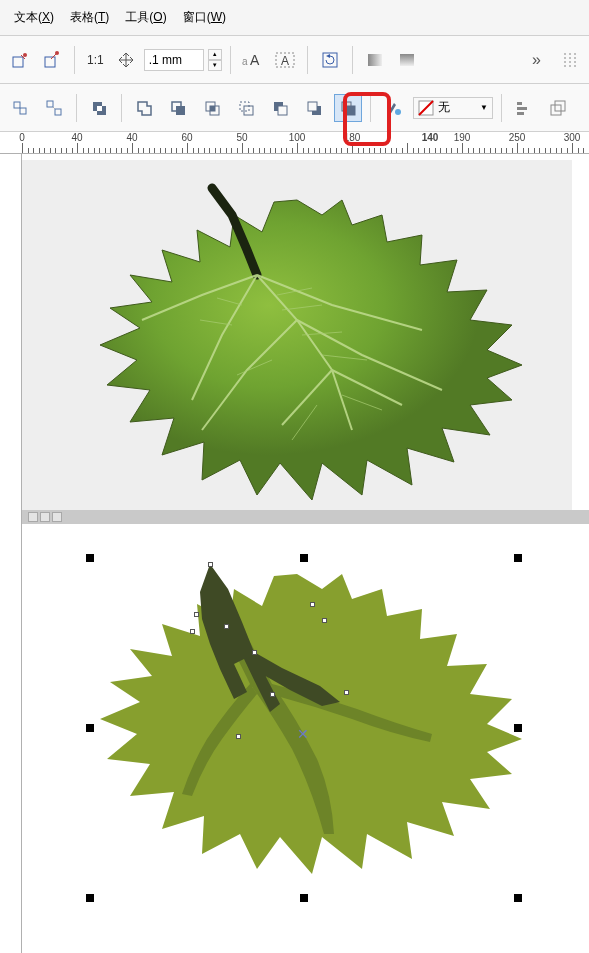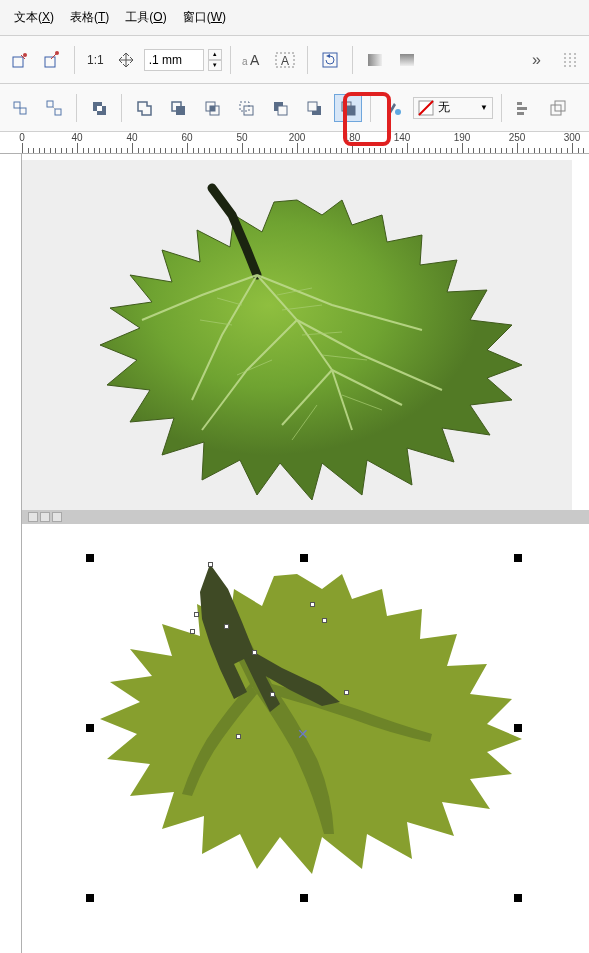--- a/index.html
+++ b/index.html
@@ -288,21 +288,21 @@
     <div class="tick minor" style="left: 247.5px;"></div>
     <div class="tick minor" style="left: 253px;"></div>
     <div class="tick minor" style="left: 258.5px;"></div>
     <div class="tick minor" style="left: 264px;"></div>
     <div class="tick minor" style="left: 269.5px;"></div>
     <div class="tick minor" style="left: 275px;"></div>
     <div class="tick minor" style="left: 280.5px;"></div>
     <div class="tick minor" style="left: 286px;"></div>
     <div class="tick minor" style="left: 291.5px;"></div>
     <div class="tick major" style="left: 297px;"></div>
-    <div class="tlabel" style="left: 297px;">200</div>
+    <div class="tlabel" style="left: 297px;">100</div>
     <div class="tick minor" style="left: 302.5px;"></div>
     <div class="tick minor" style="left: 308px;"></div>
     <div class="tick minor" style="left: 313.5px;"></div>
     <div class="tick minor" style="left: 319px;"></div>
     <div class="tick minor" style="left: 324.5px;"></div>
     <div class="tick minor" style="left: 330px;"></div>
     <div class="tick minor" style="left: 335.5px;"></div>
     <div class="tick minor" style="left: 341px;"></div>
     <div class="tick minor" style="left: 346.5px;"></div>
     <div class="tick major" style="left: 352px;"></div>
@@ -310,21 +310,21 @@
     <div class="tick minor" style="left: 357.5px;"></div>
     <div class="tick minor" style="left: 363px;"></div>
     <div class="tick minor" style="left: 368.5px;"></div>
     <div class="tick minor" style="left: 374px;"></div>
     <div class="tick minor" style="left: 379.5px;"></div>
     <div class="tick minor" style="left: 385px;"></div>
     <div class="tick minor" style="left: 390.5px;"></div>
     <div class="tick minor" style="left: 396px;"></div>
     <div class="tick minor" style="left: 401.5px;"></div>
     <div class="tick major" style="left: 407px;"></div>
-    <div class="tlabel" style="left: 402px;">140</div>
+    <div class="tlabel" style="left: 430px; font-weight: bold;">140</div>
     <div class="tick minor" style="left: 412.5px;"></div>
     <div class="tick minor" style="left: 418px;"></div>
     <div class="tick minor" style="left: 423.5px;"></div>
     <div class="tick minor" style="left: 429px;"></div>
     <div class="tick minor" style="left: 434.5px;"></div>
     <div class="tick minor" style="left: 440px;"></div>
     <div class="tick minor" style="left: 445.5px;"></div>
     <div class="tick minor" style="left: 451px;"></div>
     <div class="tick minor" style="left: 456.5px;"></div>
     <div class="tick major" style="left: 462px;"></div>

